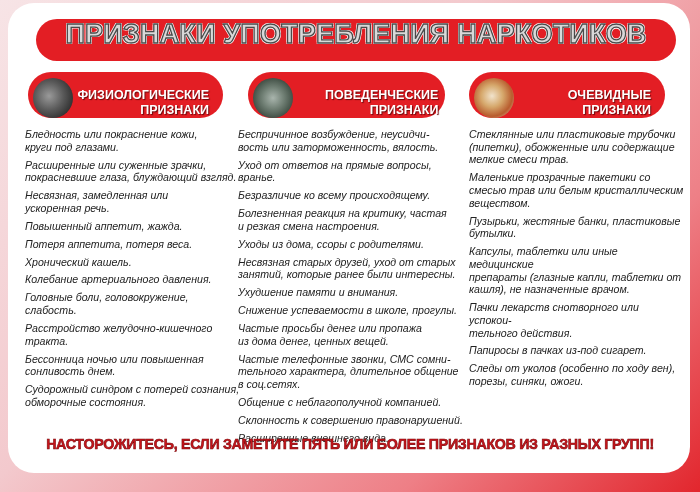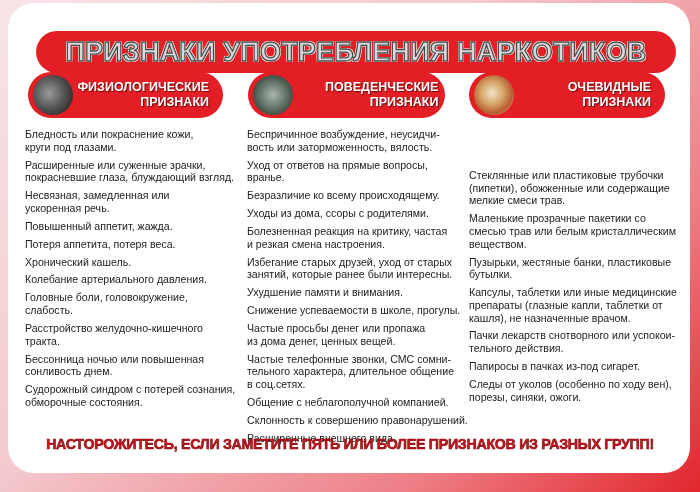--- a/index.html
+++ b/index.html
@@ -11,42 +11,42 @@
   }
   .card {
     position: absolute;
     left: 8px; top: 3px;
     width: 682px; height: 470px;
     background: #ffffff;
     border-radius: 26px;
   }
   .title-bar {
     position: absolute;
-    left: 28px; top: 28px;
+    left: 28px; top: 16px;
     width: 640px; height: 42px;
     background: #e31e24;
     border-radius: 21px;
-    display: flex; align-items: center; justify-content: center;
+    display: flex; justify-content: center;
   }
   .title-text {
     font-family: "Liberation Sans", sans-serif;
     font-weight: 900;
     font-size: 27px;
     letter-spacing: 0.2px;
     color: #d9d9d9;
     -webkit-text-stroke: 1.3px #4a4a4a;
     text-shadow: 0 0 1px #ffffff, 1px 1px 0 #ffffff, -1px -1px 0 #ffffff, 1px -1px 0 #ffffff, -1px 1px 0 #ffffff;
     white-space: nowrap;
   }
   .pill {
     position: absolute;
     top: 72px; height: 46px;
     background: #e31e24;
     border-radius: 23px;
-    display: flex; align-items: center;
+    display: flex; align-items: flex-end;
   }
   .pill-1 { left: 28px; width: 195px; }
   .pill-2 { left: 248px; width: 197px; gap: 32px; }
   .pill-3 { left: 469px; width: 196px; }
   .pill-img {
     width: 40px; height: 40px;
     border-radius: 50%;
     margin-left: 5px;
     flex: none;
   }
@@ -62,24 +62,25 @@
     font-size: 12.5px;
     line-height: 15px;
     text-shadow: 1px 1px 1px #6a0a0c;
   }
   .col {
     position: absolute;
     top: 128px;
     font-size: 10.6px;
     line-height: 12.7px;
     color: #222222;
+    font-style: italic;
   }
   .col-1 { left: 25px; width: 220px; }
-  .col-2 { left: 247px; width: 225px; }
-  .col-3 { left: 469px; width: 215px; margin-top: 41px; }
+  .col-2 { left: 238px; width: 225px; }
+  .col-3 { left: 469px; width: 215px; }
   .item { margin-bottom: 5.2px; white-space: pre-line; }
   .warning {
     position: absolute;
     left: 0; top: 436px; width: 700px;
     text-align: center;
     font-weight: 900;
     font-size: 14.5px;
     color: #c8151b;
     letter-spacing: -0.3px;
     -webkit-text-stroke: 0.6px #7a0a0d;
@@ -132,24 +133,24 @@
   <div class="item">Судорожный синдром с потерей сознания,
 обморочные состояния.</div>
 </div>
 
 <div class="col col-2">
   <div class="item">Беспричинное возбуждение, неусидчи-
 вость или заторможенность, вялость.</div>
   <div class="item">Уход от ответов на прямые вопросы,
 вранье.</div>
   <div class="item">Безразличие ко всему происходящему.</div>
-  <div class="item">Уходы из дома, ссоры с родителями.</div>
   <div class="item">Болезненная реакция на критику, частая
 и резкая смена настроения.</div>
-  <div class="item">Избегание старых друзей, уход от старых
+  <div class="item">Уходы из дома, ссоры с родителями.</div>
+  <div class="item">Несвязная старых друзей, уход от старых
 занятий, которые ранее были интересны.</div>
   <div class="item">Ухудшение памяти и внимания.</div>
   <div class="item">Снижение успеваемости в школе, прогулы.</div>
   <div class="item">Частые просьбы денег или пропажа
 из дома денег, ценных вещей.</div>
   <div class="item">Частые телефонные звонки, СМС сомни-
 тельного характера, длительное общение
 в соц.сетях.</div>
   <div class="item">Общение с неблагополучной компанией.</div>
   <div class="item">Склонность к совершению правонарушений.</div>

